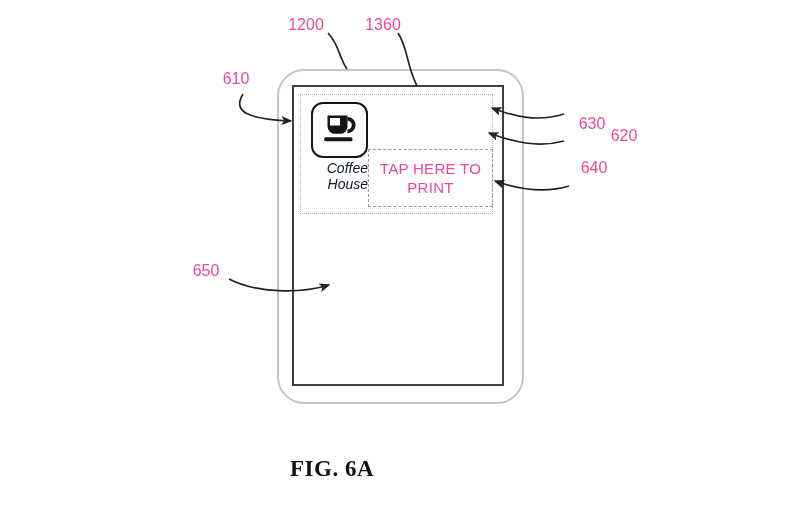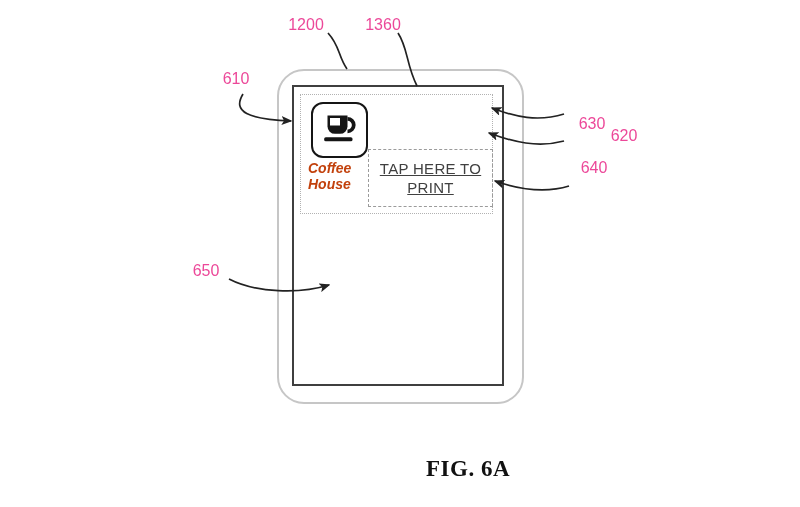--- a/index.html
+++ b/index.html
@@ -52,26 +52,26 @@
     display: flex;
     align-items: center;
     justify-content: center;
   }
 
   .merchant-name {
     position: absolute;
     left: 302px; top: 160px;
     width: 66px;
     font-size: 14px;
-    font-weight: bold;
+    font-weight: normal;
     font-style: italic;
     line-height: 1.15;
-    text-align: left;
+    text-align: right;
     padding-left: 6px;
-    color: #c2410c;
+    color: #0f172a;
   }
 
   .coupon-title {
     position: absolute;
     left: 371px; top: 103px;
     width: 120px;
     text-align: center;
     font-size: 15px;
     font-weight: bold;
     color: #151515;
@@ -96,24 +96,23 @@
     position: absolute;
     left: 368px; top: 149px;
     width: 125px; height: 58px;
     border: 1px dashed #9b9b9b;
     display: flex;
     align-items: center;
     justify-content: center;
     text-align: center;
     font-size: 15px;
     line-height: 1.3;
-    color: #404040;
+    color: #ec4899;
     letter-spacing: 0.3px;
     padding: 2px 8px;
-    text-decoration: underline;
   }
 
   .photo-label {
     position: absolute;
     left: 294px; top: 249px;
     width: 208px;
     text-align: center;
     font-size: 14.5px;
     letter-spacing: 0.6px;
     color: #2b2b2b;
@@ -140,21 +139,21 @@
     position: absolute;
     left: 0; top: 0;
     width: 800px; height: 507px;
     pointer-events: none;
   }
 
   .fig-caption {
     position: absolute;
     left: 290px; top: 456px;
     width: 220px;
-    text-align: right;
+    text-align: left;
     font-family: "Liberation Serif", serif;
     font-weight: bold;
     font-size: 23px;
     color: #111111;
     letter-spacing: 0.5px;
   }
 </style>
 </head>
 <body>
 

